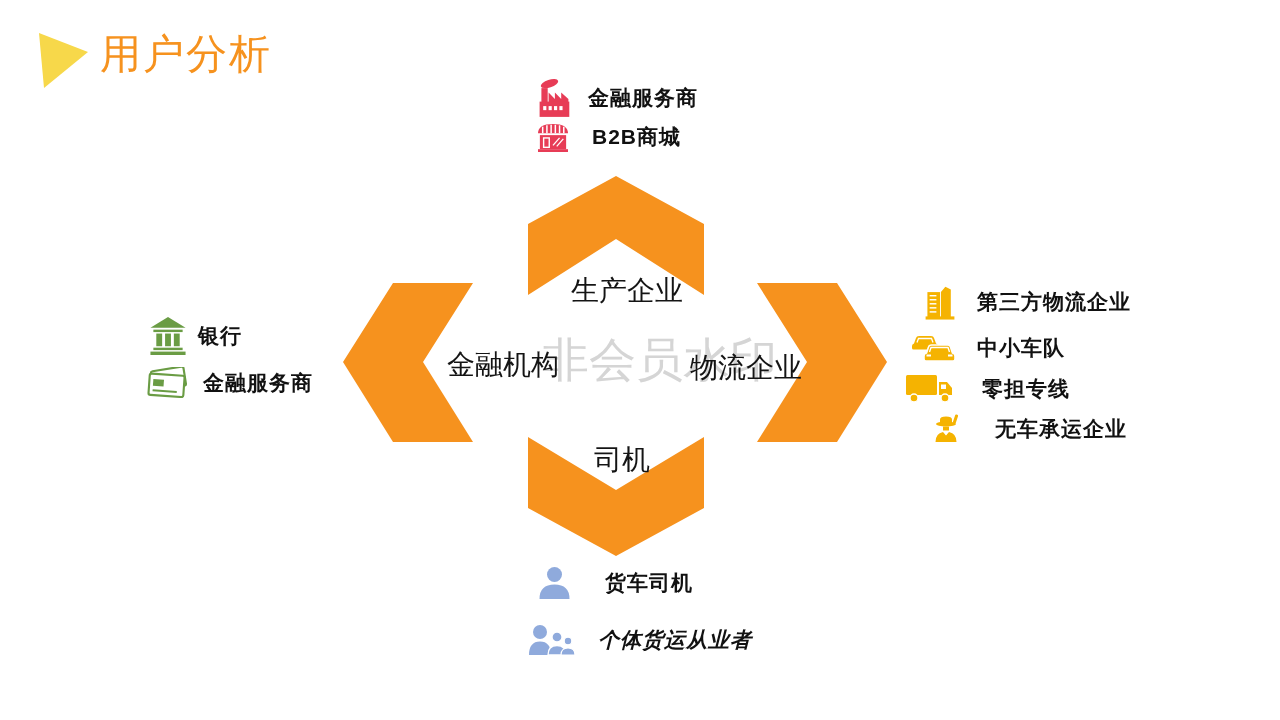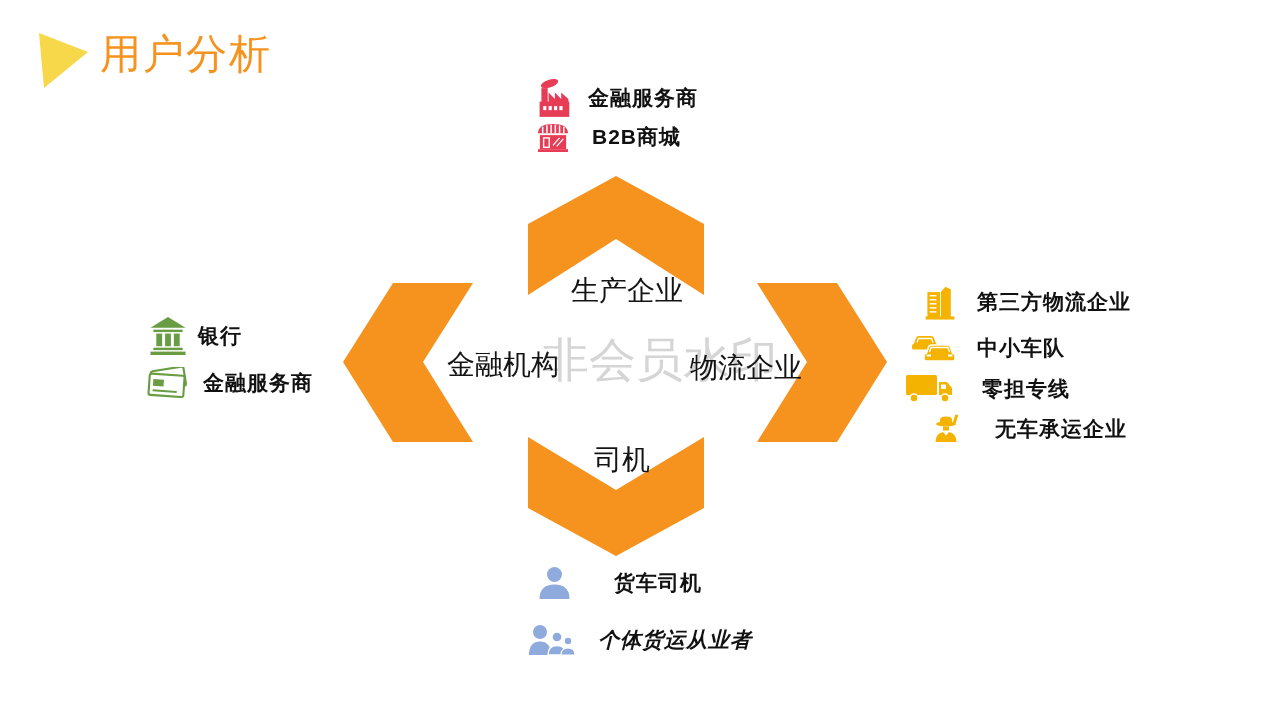--- a/index.html
+++ b/index.html
@@ -179,21 +179,21 @@
       </g>
     </svg>
     <span class="lbl" style="margin-left:14px;">金融服务商</span>
   </div>
 
   <div class="row" style="left:537px;top:566px;height:34px;">
     <svg class="ic ic-blue" width="35" height="34" viewBox="0 0 34 34">
       <circle cx="17" cy="8.5" r="7.5" fill="currentColor"></circle>
       <path d="M2,33 Q2,18.5 17,18.5 Q32,18.5 32,33 Z" fill="currentColor"></path>
     </svg>
-    <span class="lbl" style="margin-left:42px;font-family:Liberation Serif, serif;">货车司机</span>
+    <span class="lbl" style="margin-left:33px;font-family:Liberation Serif, serif;">货车司机</span>
   </div>
   <div class="row" style="left:529px;top:624px;height:32px;font-style:italic;">
     <svg class="ic ic-blue" width="46" height="32" viewBox="0 0 46 32">
       <circle cx="11" cy="8" r="7" fill="currentColor"></circle>
       <path d="M0,31 Q0,17.5 11,17.5 Q22,17.5 22,31 Z" fill="currentColor"></path>
       <circle cx="28" cy="13" r="5" fill="currentColor" stroke="#ffffff" stroke-width="1.3"></circle>
       <path d="M19,31 Q19,21.5 28,21.5 Q37,21.5 37,31 Z" fill="currentColor" stroke="#ffffff" stroke-width="1.3"></path>
       <circle cx="39" cy="17" r="3.8" fill="currentColor" stroke="#ffffff" stroke-width="1.2"></circle>
       <path d="M32,31 Q32,24 39,24 Q46,24 46,31 Z" fill="currentColor" stroke="#ffffff" stroke-width="1.2"></path>
     </svg>

